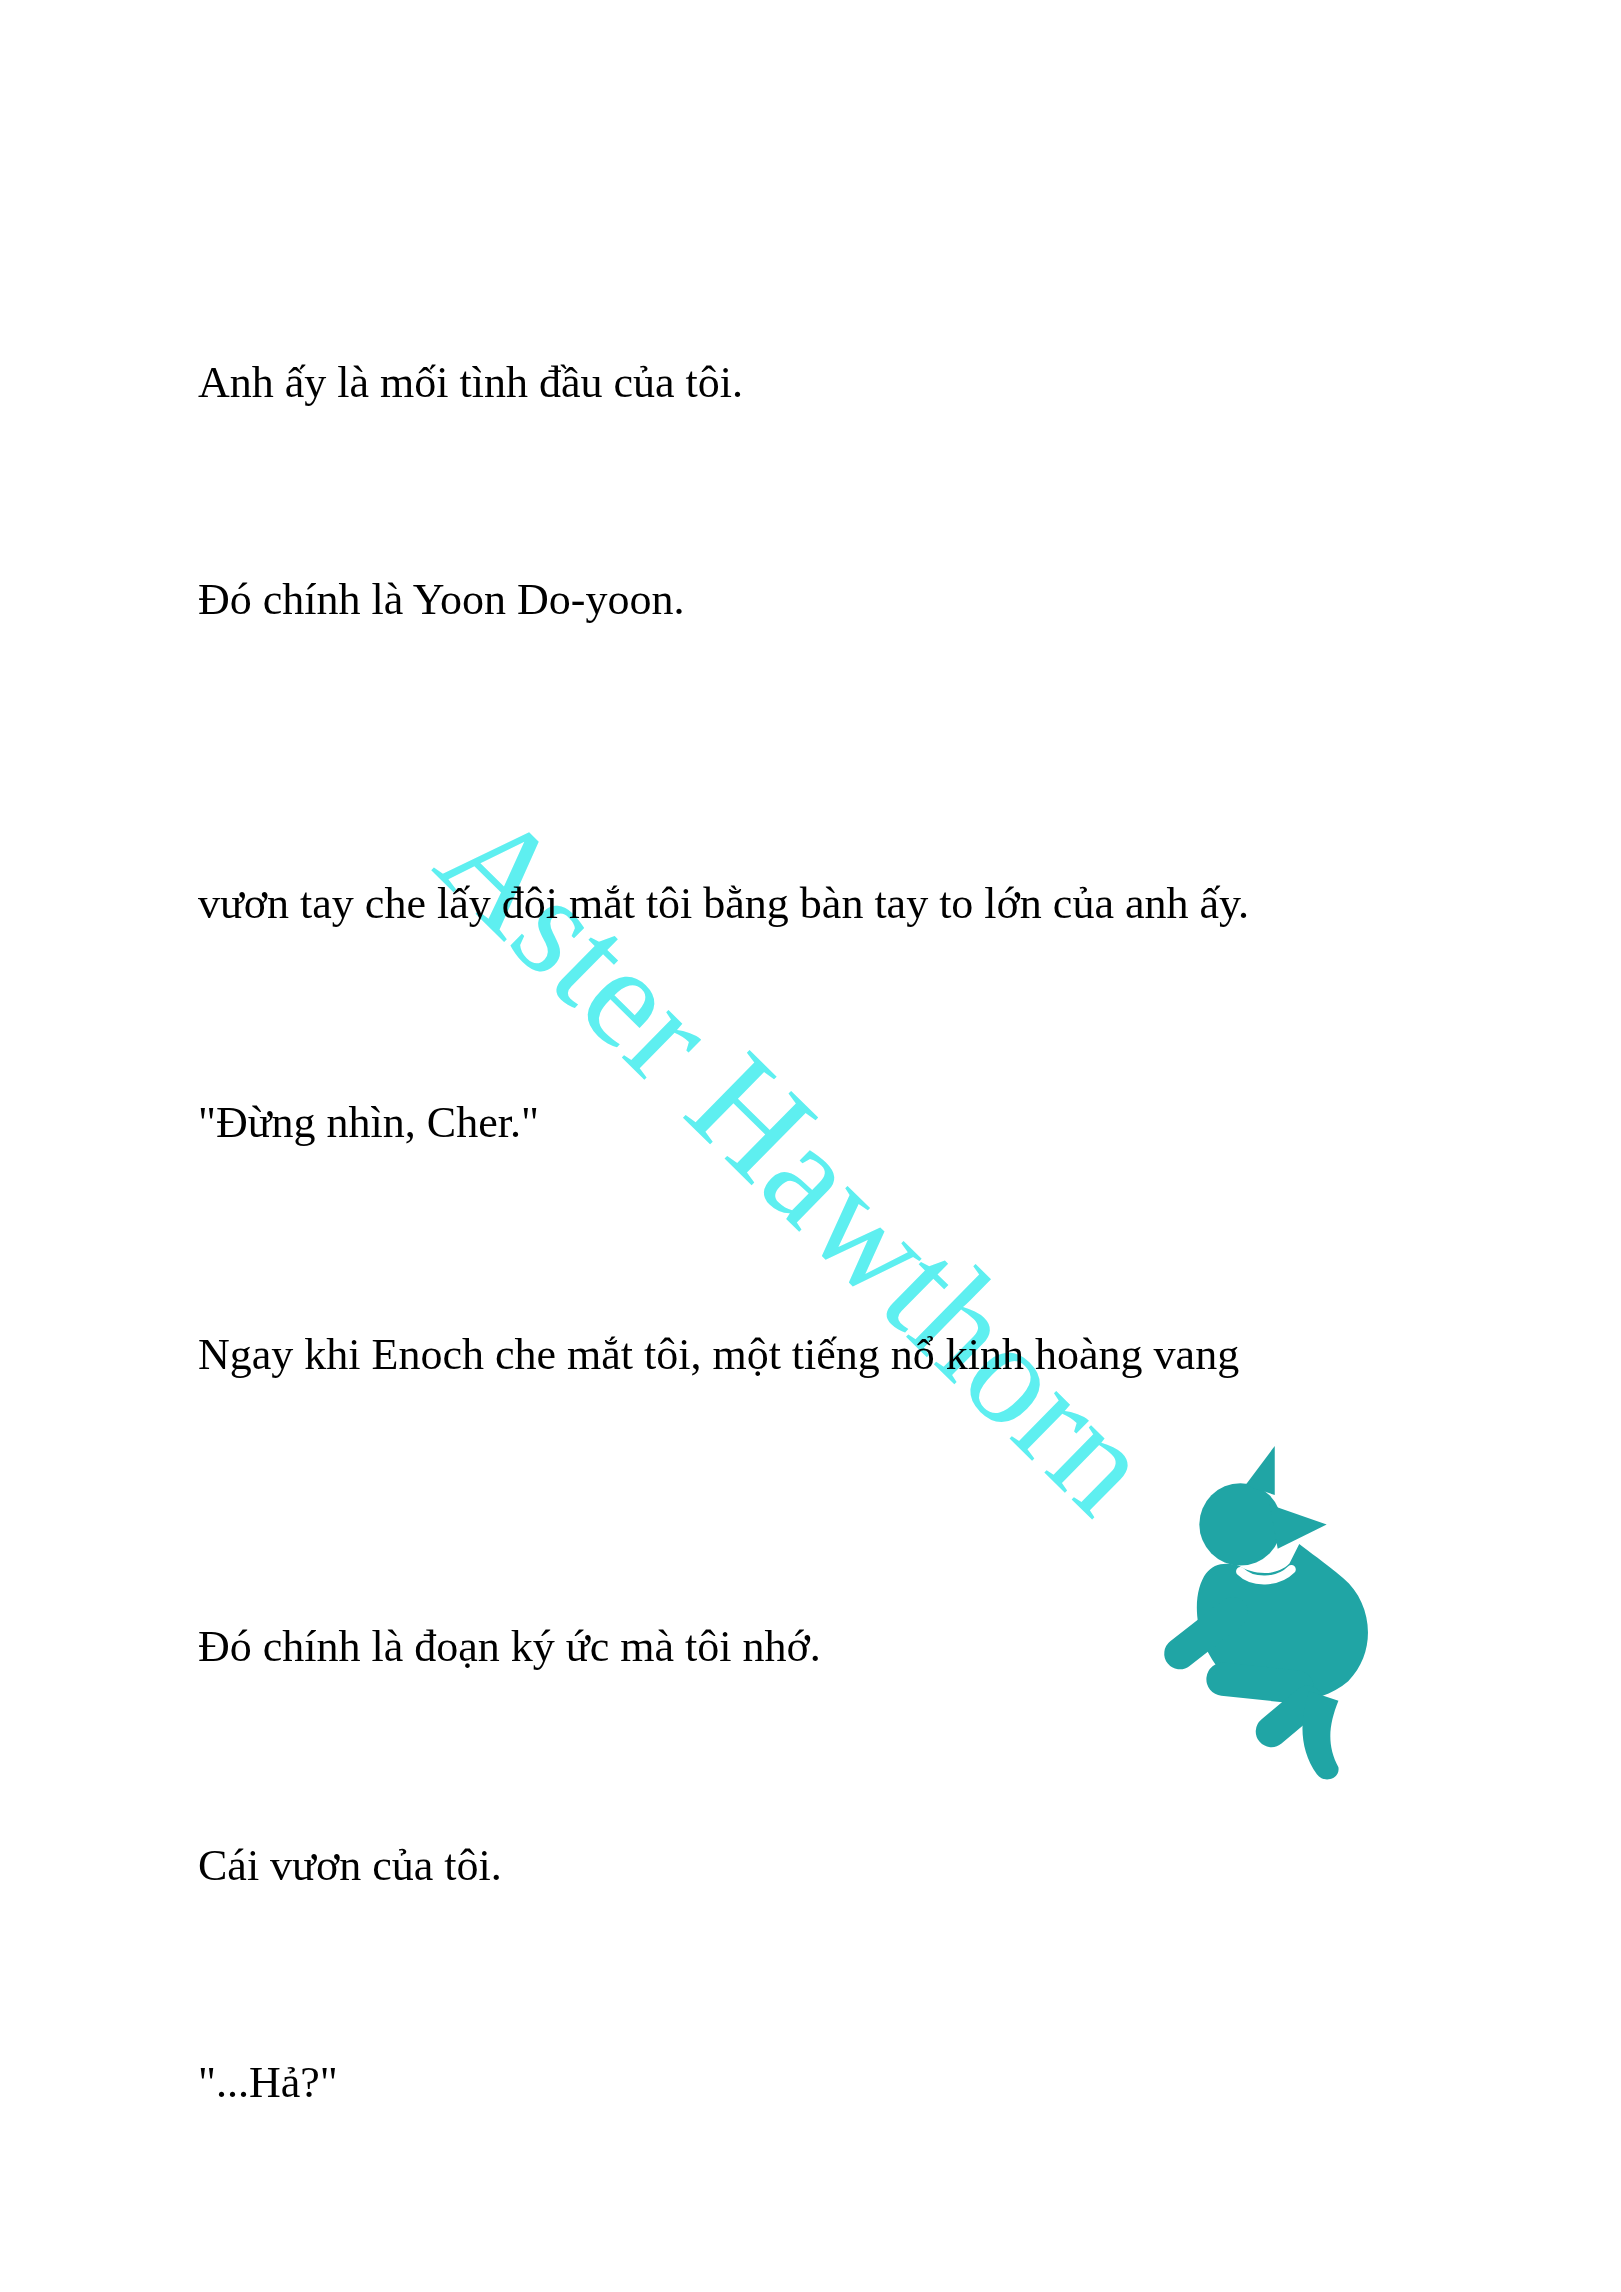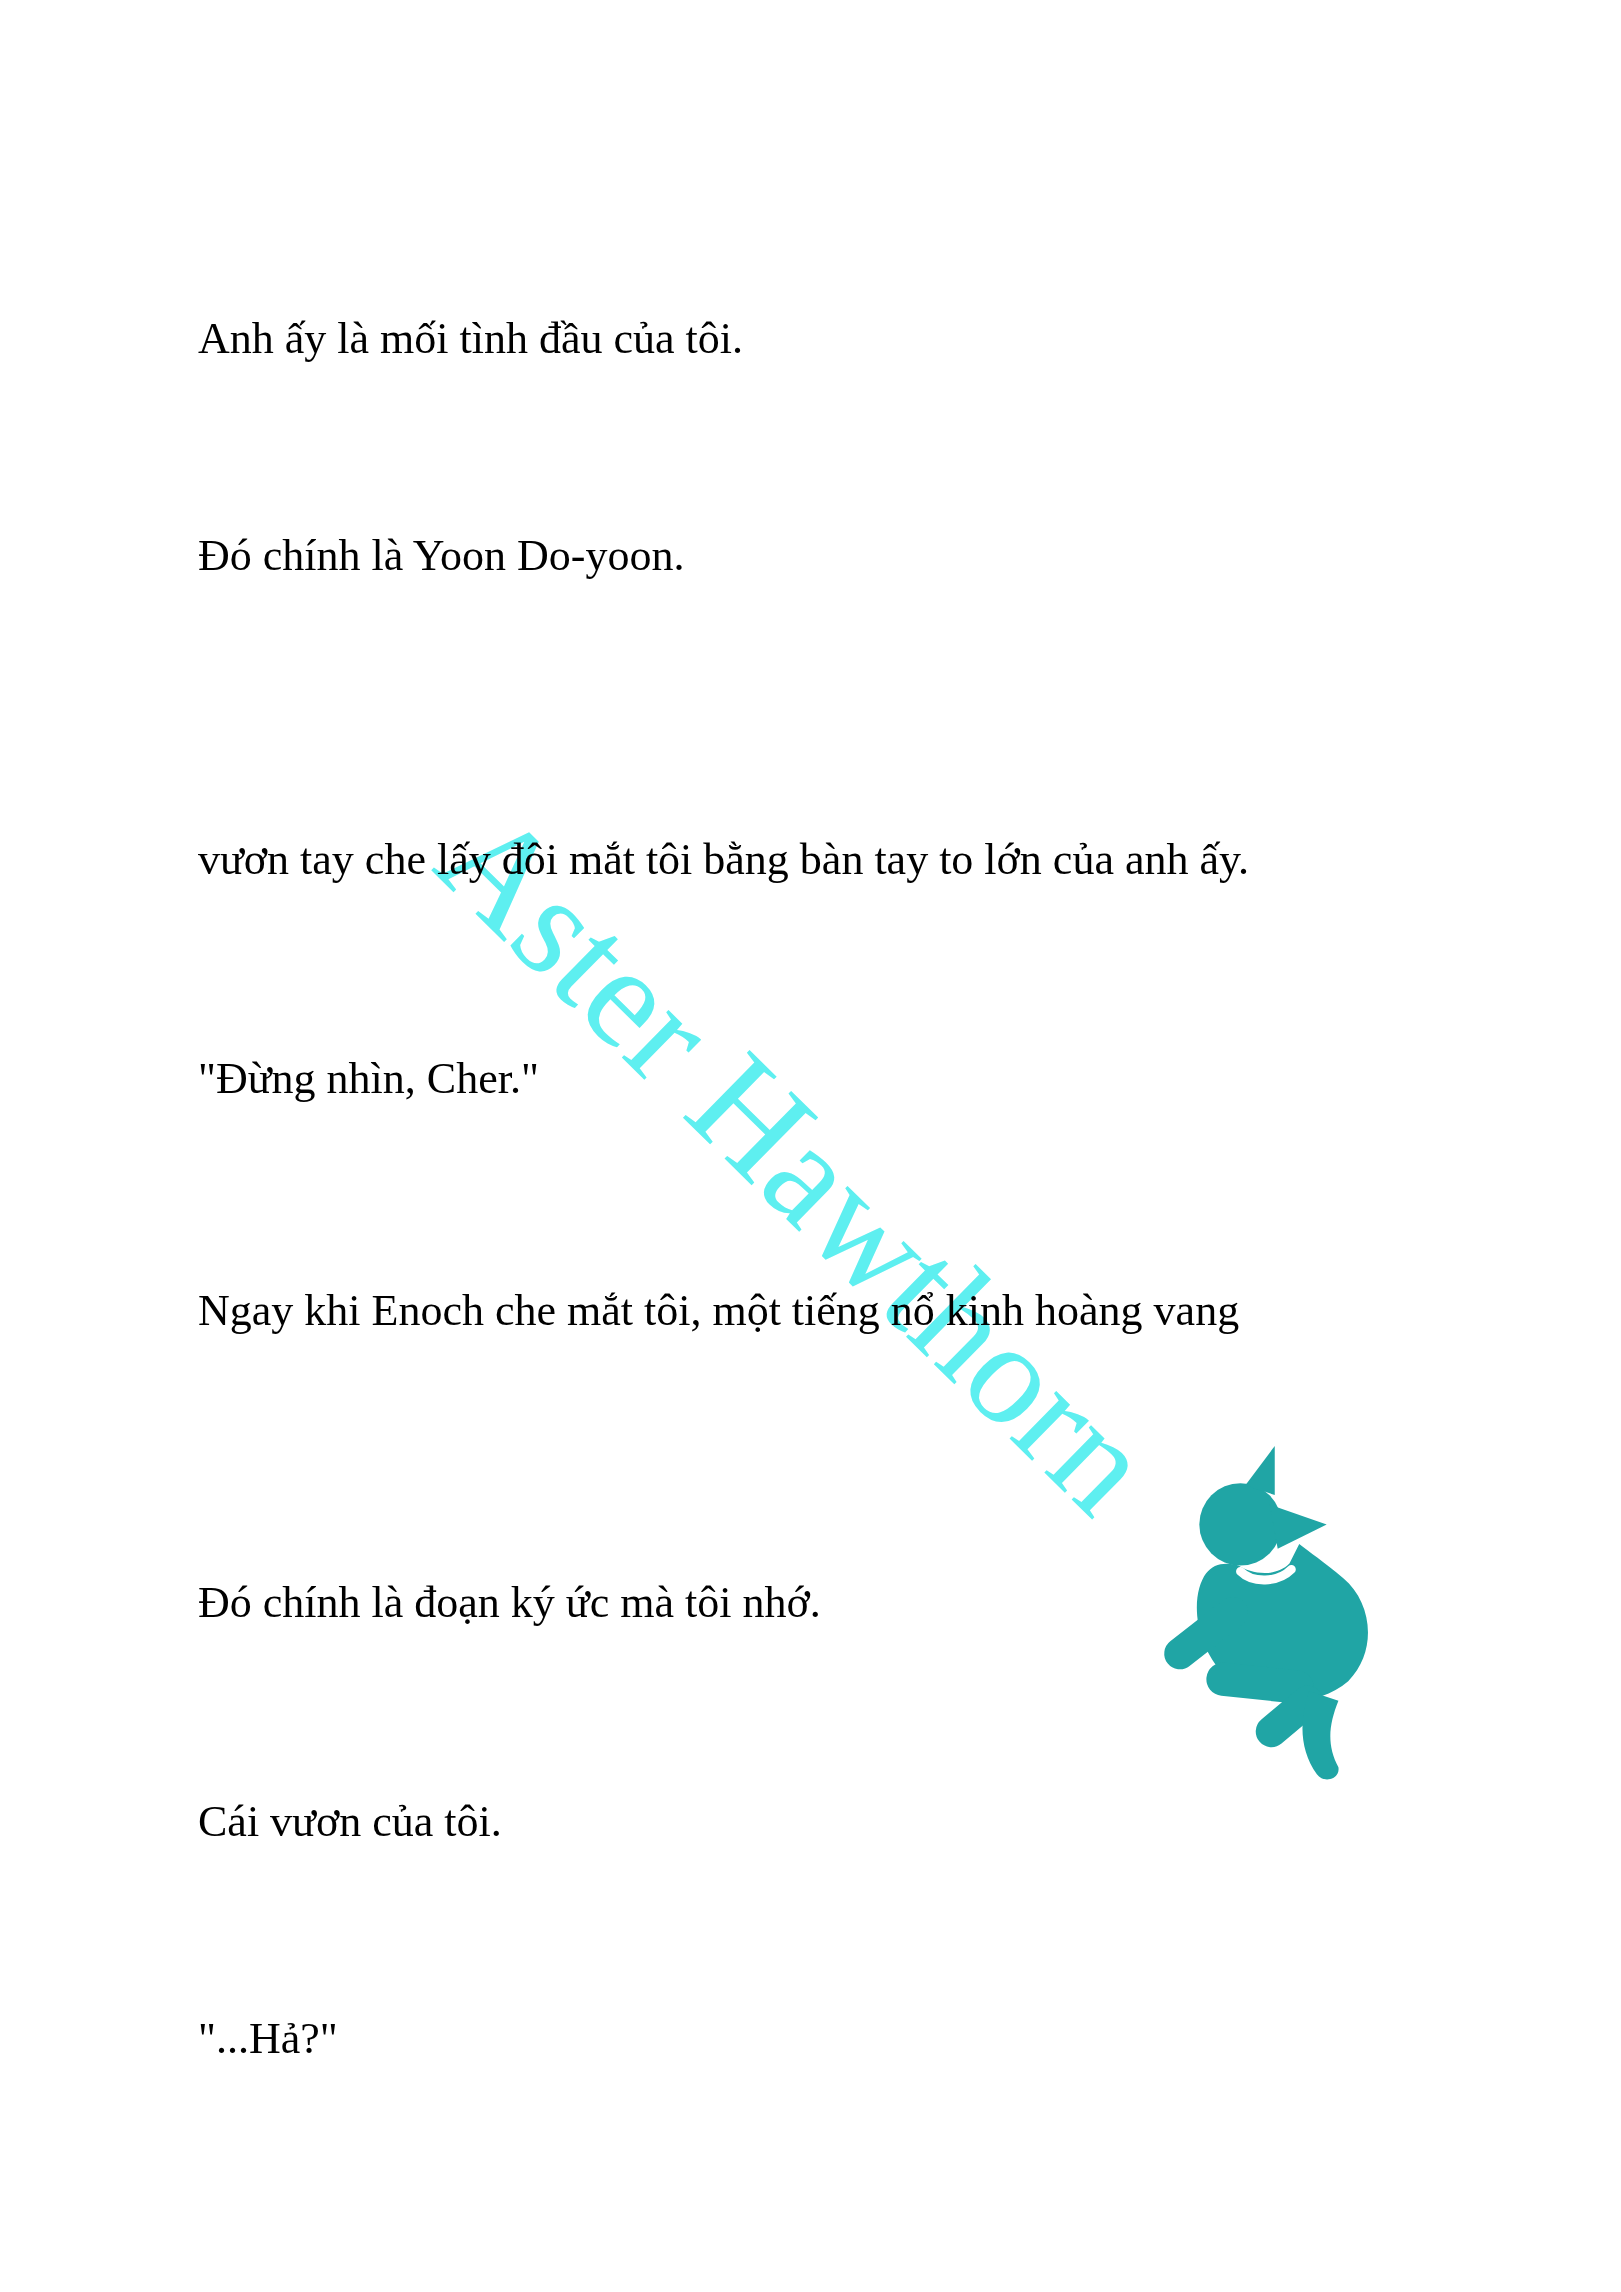--- a/index.html
+++ b/index.html
@@ -11,21 +11,21 @@
     transform-origin: 0 50%;
     transform: rotate(44.5deg) translate(59px,-421px);
     font-family:"Liberation Serif", "DejaVu Serif", serif;
     font-size:145px; line-height:167px; white-space:nowrap;
     color:#5eeff0; z-index:1;
   }
   .cat { position:absolute; left:1152px; top:1446px; width:221px; height:338px; z-index:1; }
   .line {
     position:absolute; left:198px;
     font-family:"Liberation Serif", "DejaVu Serif", serif;
-    font-size:44px; line-height:53px; color:#000; white-space:nowrap; z-index:2;
+    font-size:44px; line-height:53px; color:#000; white-space:nowrap; z-index:2;margin-top:44px;
   }
 </style>
 </head>
 <body>
 
 <div class="page">
 
   <div class="watermark">Aster Hawthorn</div>
 
   <svg class="cat" viewBox="0 0 225 345" xmlns="http://www.w3.org/2000/svg">

